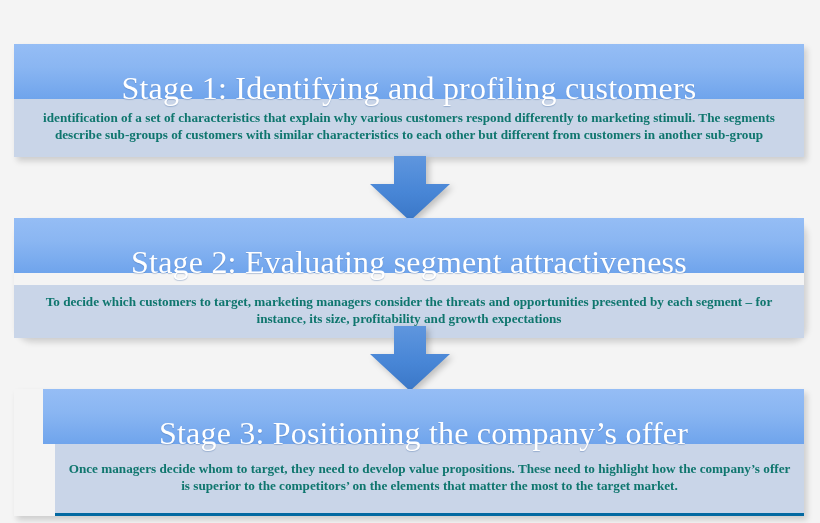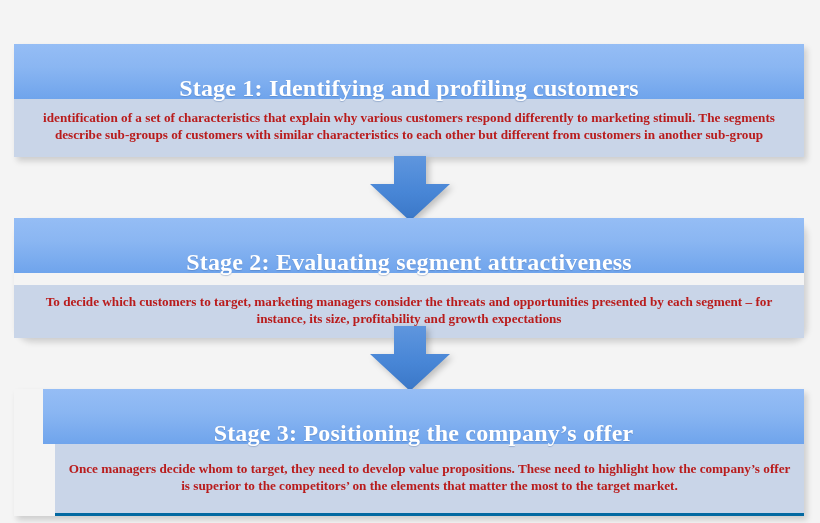--- a/index.html
+++ b/index.html
@@ -31,40 +31,40 @@
   .stage-header {
     height: 55px;
     background: linear-gradient(to bottom, #95bdf5 0%, #8ab6f2 42%, #6fa4ec 100%);
     display: flex;
     align-items: center;
     justify-content: center;
     box-sizing: border-box;
   }
   .stage-title {
     color: #ffffff;
-    font-size: 24px;
-    font-weight: bold;
+    font-size: 32px;
+    font-weight: normal;
     letter-spacing: 0.2px;
     line-height: 1;
     white-space: nowrap;
     text-shadow: 0 1px 1px rgba(60,100,160,0.35);
     margin-top: 32px;
   }
   .stage-body {
     background: #c9d5e8;
     box-sizing: border-box;
     display: flex;
     align-items: center;
     justify-content: center;
     padding: 4px 12px 6px 12px;
   }
   .stage-body-inner {
     width: 100%;
     text-align: center;
-    color: #b91c1c;
+    color: #0f766e;
     font-size: 13.2px;
     font-weight: bold;
     line-height: 1.28;
   }
 
   
   #box-1 { top: 44px; }
   #box-1 .stage-body { height: 58px; }
 
   #box-2 { top: 218px; border-radius: 15px; }

